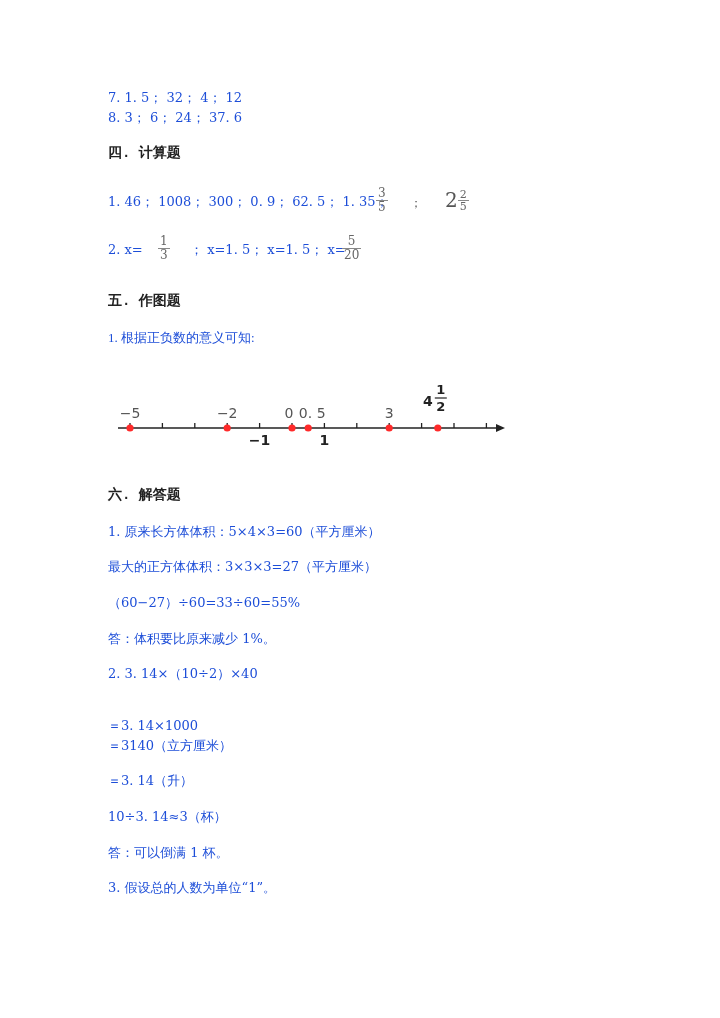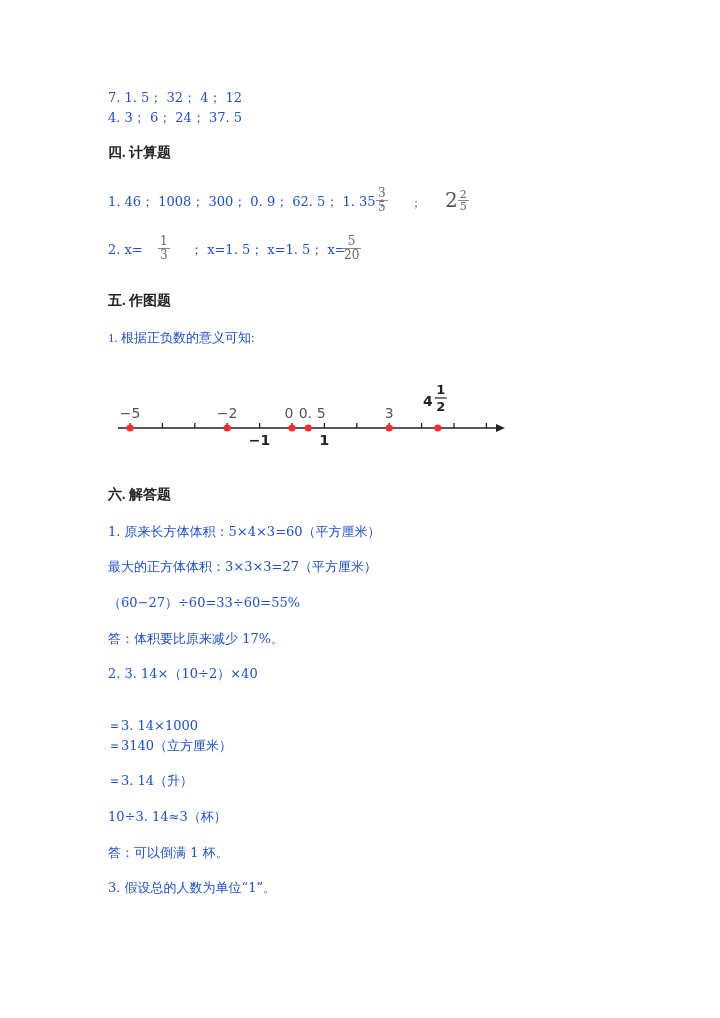--- a/index.html
+++ b/index.html
@@ -7,41 +7,41 @@
     width: 720px; height: 1018px; position: relative; overflow: hidden;
     font-family: "DejaVu Serif", "Liberation Serif", serif;
     color: #333333;
   }
   .line {
     position: absolute; left: 108px; font-size: 13px; line-height: 16px;
     white-space: nowrap; color: #1d4ed8;
   }
   .heading {
     position: absolute; left: 108px; font-size: 14px; font-weight: bold;
-    font-family: Liberation Serif, serif; color: #222; text-align: right;
+    font-family: Liberation Mono, monospace; color: #222; text-align: right;
   }
   .frac {
     position: absolute; display: inline-flex; flex-direction: column;
     align-items: center; font-size: 12px; color: #666; line-height: 13px;
   }
   .frac .num { padding: 0 2px; }
   .frac .den { border-top: 1px solid #888; padding: 0 2px; }
   .mixed {
     position: absolute; display: flex; align-items: center; color: #555;
   }
   .mixed .whole { font-size: 20px; }
   .mixed .frac { position: static; font-size: 11px; line-height: 11px; }
   .sep { position: absolute; font-size: 12px; color: #555; }
   .numline { position: absolute; left: 0; top: 0; }
 </style>
 </head>
 <body>
 
 <div class="line" style="top:90px;">7. 1. 5； 32； 4； 12</div>
-<div class="line" style="top:110px;">4. 3； 6； 24； 37. 5</div>
+<div class="line" style="top:110px;">8. 3； 6； 24； 37. 6</div>
 
 <div class="heading" style="top:144px;">四. 计算题</div>
 
 <div class="line" style="top:194px;">1. 46； 1008； 300； 0. 9； 62. 5； 1. 35；</div>
 <div class="frac" style="left:376px; top:187px;">
   <span class="num">3</span>
   <span class="den">5</span>
 </div>
 <span class="sep" style="left:410px; top:195px;">；</span>
 <div class="mixed" style="left:445px; top:188px;">
@@ -100,21 +100,21 @@
       <line x1="434.79999999999995" y1="398" x2="446.79999999999995" y2="398" stroke="#222" stroke-width="1.2"></line>
       <text x="440.79999999999995" y="411" font-size="13" fill="#222" text-anchor="middle" font-family="&quot;DejaVu Sans&quot;, sans-serif" font-weight="bold">2</text>
     </g>
 </svg>
 
 <div class="heading" style="top:486px;">六. 解答题</div>
 <div id="s6-lines">
     <div class="line" style="top: 524px;">1. 原来长方体体积：5×4×3=60（平方厘米）</div>
     <div class="line" style="top: 559px;">最大的正方体体积：3×3×3=27（平方厘米）</div>
     <div class="line" style="top: 595px;">（60−27）÷60=33÷60=55%</div>
-    <div class="line" style="top: 631px;">答：体积要比原来减少 17%。</div>
+    <div class="line" style="top: 631px;">答：体积要比原来减少 1%。</div>
     <div class="line" style="top: 666px;">2. 3. 14×（10÷2）×40</div>
     <div class="line" style="top: 718px;">＝3. 14×1000</div>
     <div class="line" style="top: 738px; text-align: center;">＝3140（立方厘米）</div>
     <div class="line" style="top: 773px;">＝3. 14（升）</div>
     <div class="line" style="top: 809px;">10÷3. 14≈3（杯）</div>
     <div class="line" style="top: 845px;">答：可以倒满 1 杯。</div>
     <div class="line" style="top: 880px; text-align: center;">3. 假设总的人数为单位“1”。</div>
   </div>
 
 </body></html>

